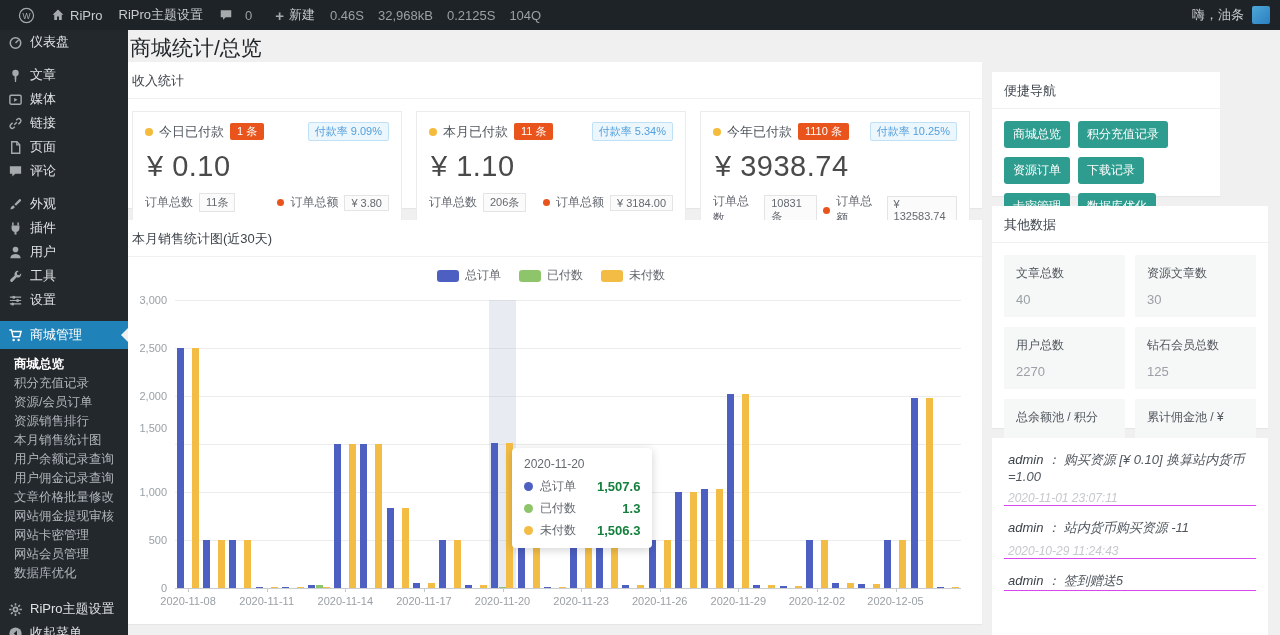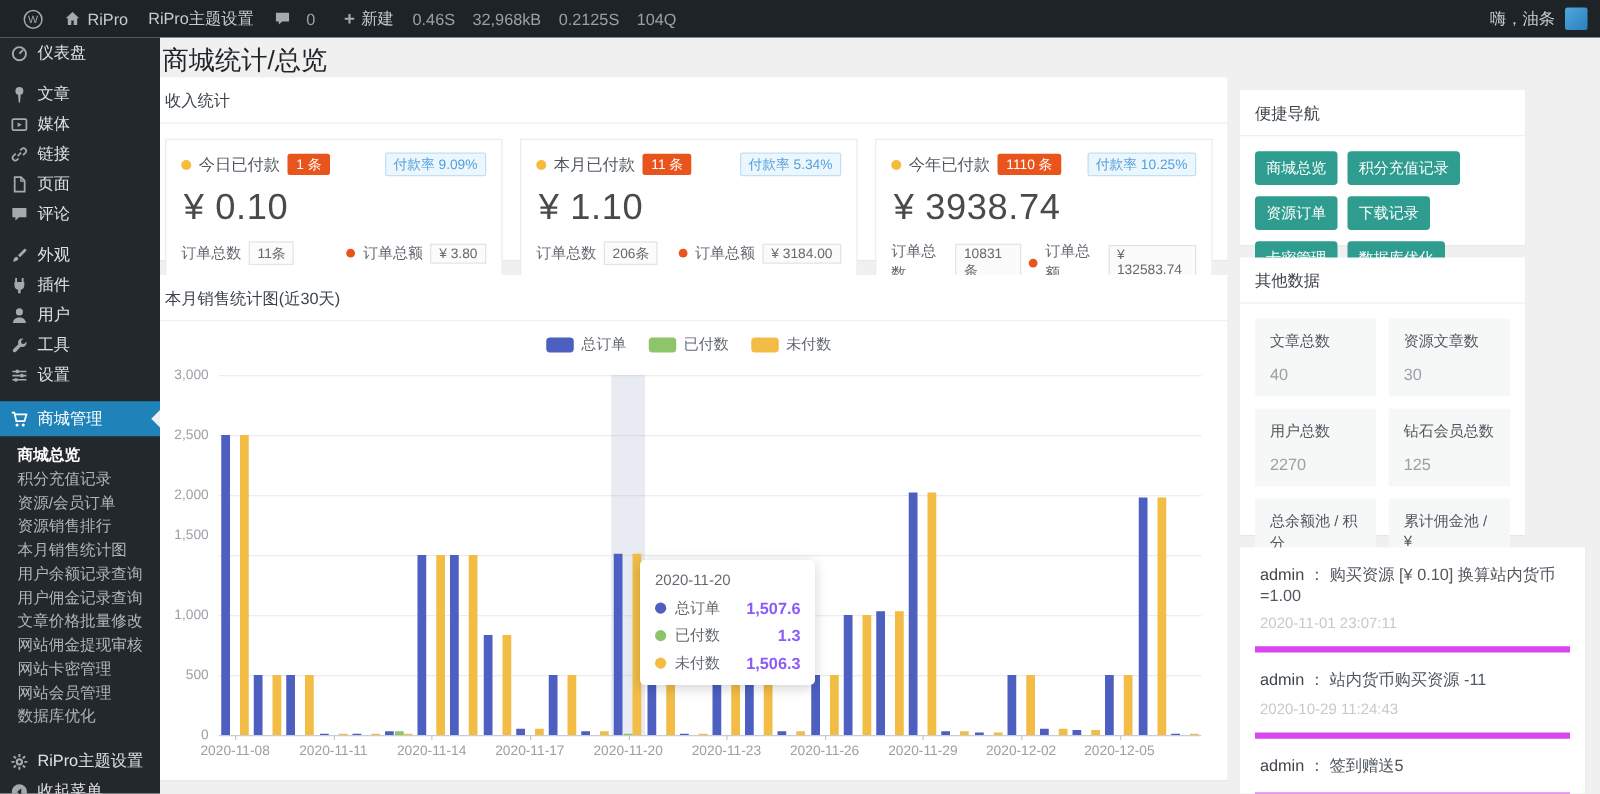--- a/index.html
+++ b/index.html
@@ -71,38 +71,38 @@
   .hl-band { position:absolute; top:0; bottom:0; background:rgba(184,197,214,.32); }
   .xtick-label { position:absolute; top:100%; margin-top:7px; transform:translateX(-50%);
                  font-size:11px; color:#9aa0a5; white-space:nowrap; }
   .xtick-mark { position:absolute; top:100%; width:1px; height:4px; background:#c5c9cc; }
 
   .tooltip { position:absolute; left:337px; top:148px; min-width:100px; background:#fff; border-radius:4px;
              box-shadow:0 2px 10px rgba(0,0,0,.18); padding:9px 12px; z-index:20; }
   .tt-date { font-size:12px; color:#646970; margin-bottom:7px; }
   .tt-row { display:flex; align-items:center; gap:7px; margin-top:5px; font-size:12px; color:#646970; }
   .tt-dot { width:9px; height:9px; border-radius:50%; flex:0 0 auto; }
-  .tt-val { margin-left:auto; padding-left:14px; font-weight:bold; font-size:13px; color:#8b5cf6; }
+  .tt-val { margin-left:auto; padding-left:14px; font-weight:bold; font-size:13px; color:#15803d; }
 
   
   #quicknav  { left:992px; top:72px;  width:228px; height:124px; }
-  #otherdata { left:992px; top:206px; width:228px; height:222px; }
+  #otherdata { left:992px; top:206px; width:276px; height:222px; }
   #activity  { left:992px; top:438px; width:276px; height:197px; overflow:hidden; }
 
   .btn-wrap { display:flex; flex-wrap:wrap; gap:9px 8px; padding:12px; }
   .tbtn { background:#2e9c8e; color:#fff; font-size:12px; padding:5px 9px; border-radius:3px;
           border:none; cursor:pointer; white-space:nowrap; }
 
   .od-grid { display:grid; grid-template-columns:1fr 1fr; gap:10px; padding:12px; }
   .od-cell { background:#f6f7f7; padding:10px 12px; }
   .od-label { font-size:12px; color:#50575e; }
   .od-value { font-size:13px; color:#9aa0a5; margin-top:10px; }
 
   .act-list { padding:0 12px; }
-  .act-item { padding:13px 4px 12px; border-bottom:5px solid #d946ef; }
+  .act-item { padding:13px 4px 0; border-bottom:1px solid #d946ef;font-style:italic; }
   .act-line { font-size:13px; color:#50575e; }
   .act-user { color:#3c434a; }
   .act-time { font-size:12px; color:#c5c9cc; margin-top:7px; }
 </style>
 </head>
 <body>
 
 <div class="adminbar">
   <span class="ab-item">
     <svg viewBox="0 0 20 20" width="17" height="17">

